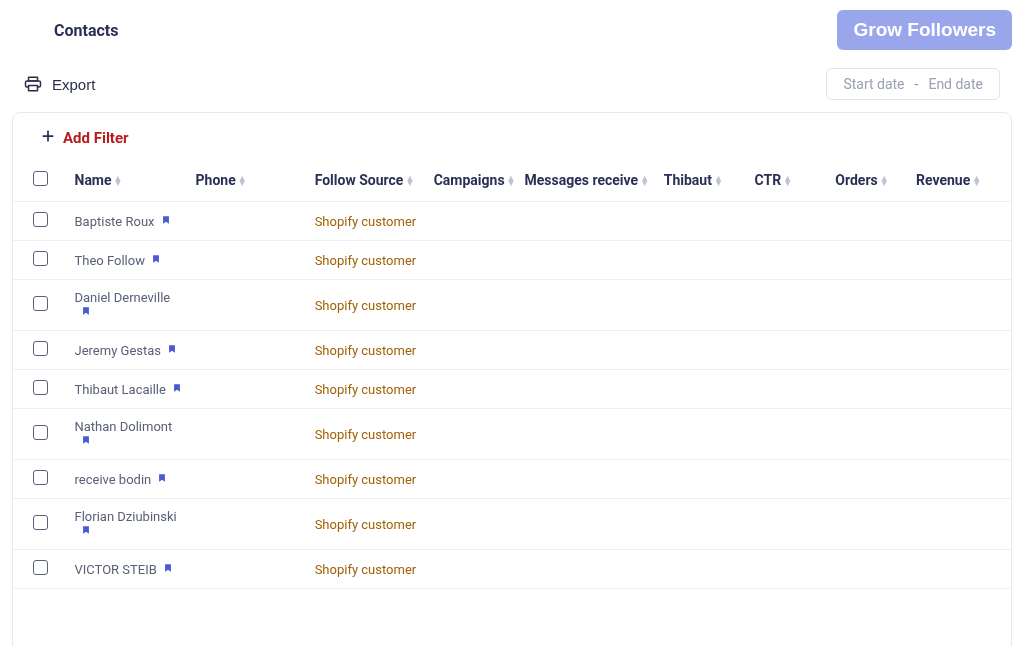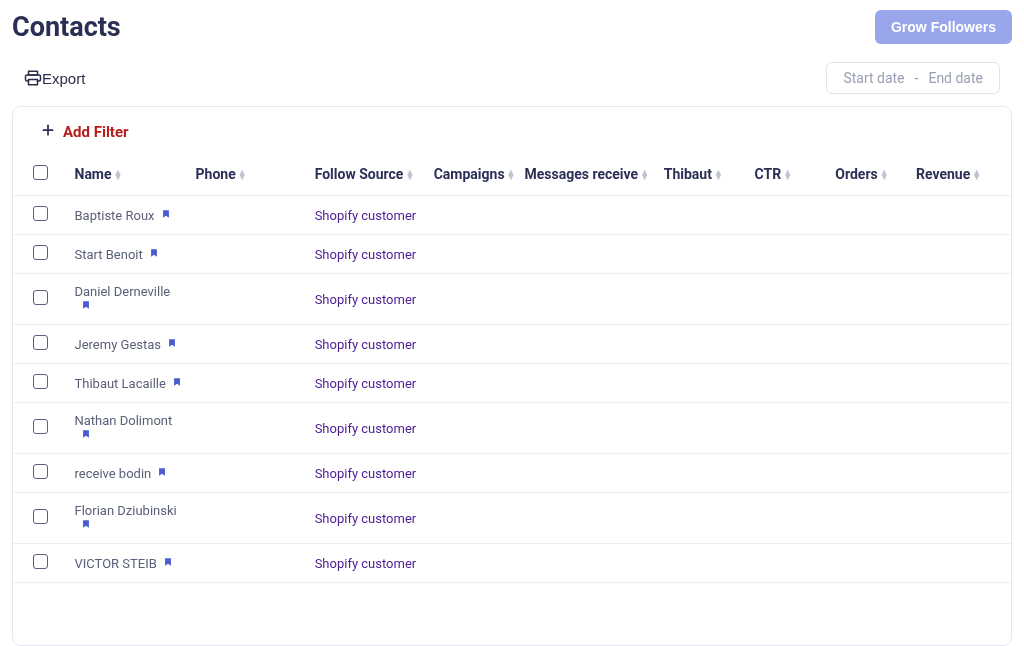--- a/index.html
+++ b/index.html
@@ -12,45 +12,47 @@
       overflow: hidden;
     }
     .page { padding: 10px 12px 0 12px; }
     .header {
       display: flex;
       justify-content: space-between;
       align-items: center;
       margin-bottom: 18px;
     }
     .page-title {
-      font-size: 27px;
+      font-size: 16px;
       font-weight: 700;
       color: #2b2f55;
+      margin-left: 42px;
     }
     .btn-primary {
       background: #9aa6ec;
       color: #fff;
       border: none;
       border-radius: 6px;
       padding: 9px 16px;
-      font-size: 14px;
+      font-size: 19px;
       font-weight: 600;
       cursor: pointer;
     }
 
     .toolbar {
       display: flex;
       justify-content: space-between;
       align-items: center;
       margin-bottom: 12px;
       padding: 0 12px;
     }
     .export-btn {
       display: flex;
       align-items: center;
+      gap: 10px;
       font-size: 15px;
       color: #2b2f4a;
       background: none;
       border: none;
       cursor: pointer;
       font-weight: 500;
     }
     .date-range {
       display: flex;
       align-items: flex-end;
@@ -133,21 +135,21 @@
       cursor: pointer;
       background: #fff;
     }
     .contact-name { color: #5a6078; }
     .bookmark-icon {
       color: #4a5bd1;
       margin-left: 6px;
       font-size: 12px;
       display: inline-block;
     }
-    .source-text { color: #4c1d95; }
+    .source-text { color: #a16207; }
 
     .print-icon svg { display: block; }
   </style>
 </head>
 <body>
 
 <div class="page">
   <div class="header">
     <h1 class="page-title">Contacts</h1>
     <button class="btn-primary">Grow Followers</button>
@@ -207,21 +209,21 @@
             <td class="col-source source-text">Shopify customer</td>
             <td class="col-campaigns"></td>
             <td class="col-messages"></td>
             <td class="col-clicks"></td>
             <td class="col-ctr"></td>
             <td class="col-orders"></td>
             <td class="col-revenue"></td>
           </tr>
           <tr>
             <td class="col-check"><span class="checkbox"></span></td>
-            <td class="col-name"><span class="contact-name">Start Benoit</span><span class="bookmark-icon"><svg width="10" height="12" viewBox="0 0 24 24" fill="#4a5bd1">
+            <td class="col-name"><span class="contact-name">Theo Follow</span><span class="bookmark-icon"><svg width="10" height="12" viewBox="0 0 24 24" fill="#4a5bd1">
                   <path d="M5 3h14v18l-7-5-7 5z"></path>
                 </svg></span></td>
             <td class="col-phone"></td>
             <td class="col-source source-text">Shopify customer</td>
             <td class="col-campaigns"></td>
             <td class="col-messages"></td>
             <td class="col-clicks"></td>
             <td class="col-ctr"></td>
             <td class="col-orders"></td>
             <td class="col-revenue"></td>

